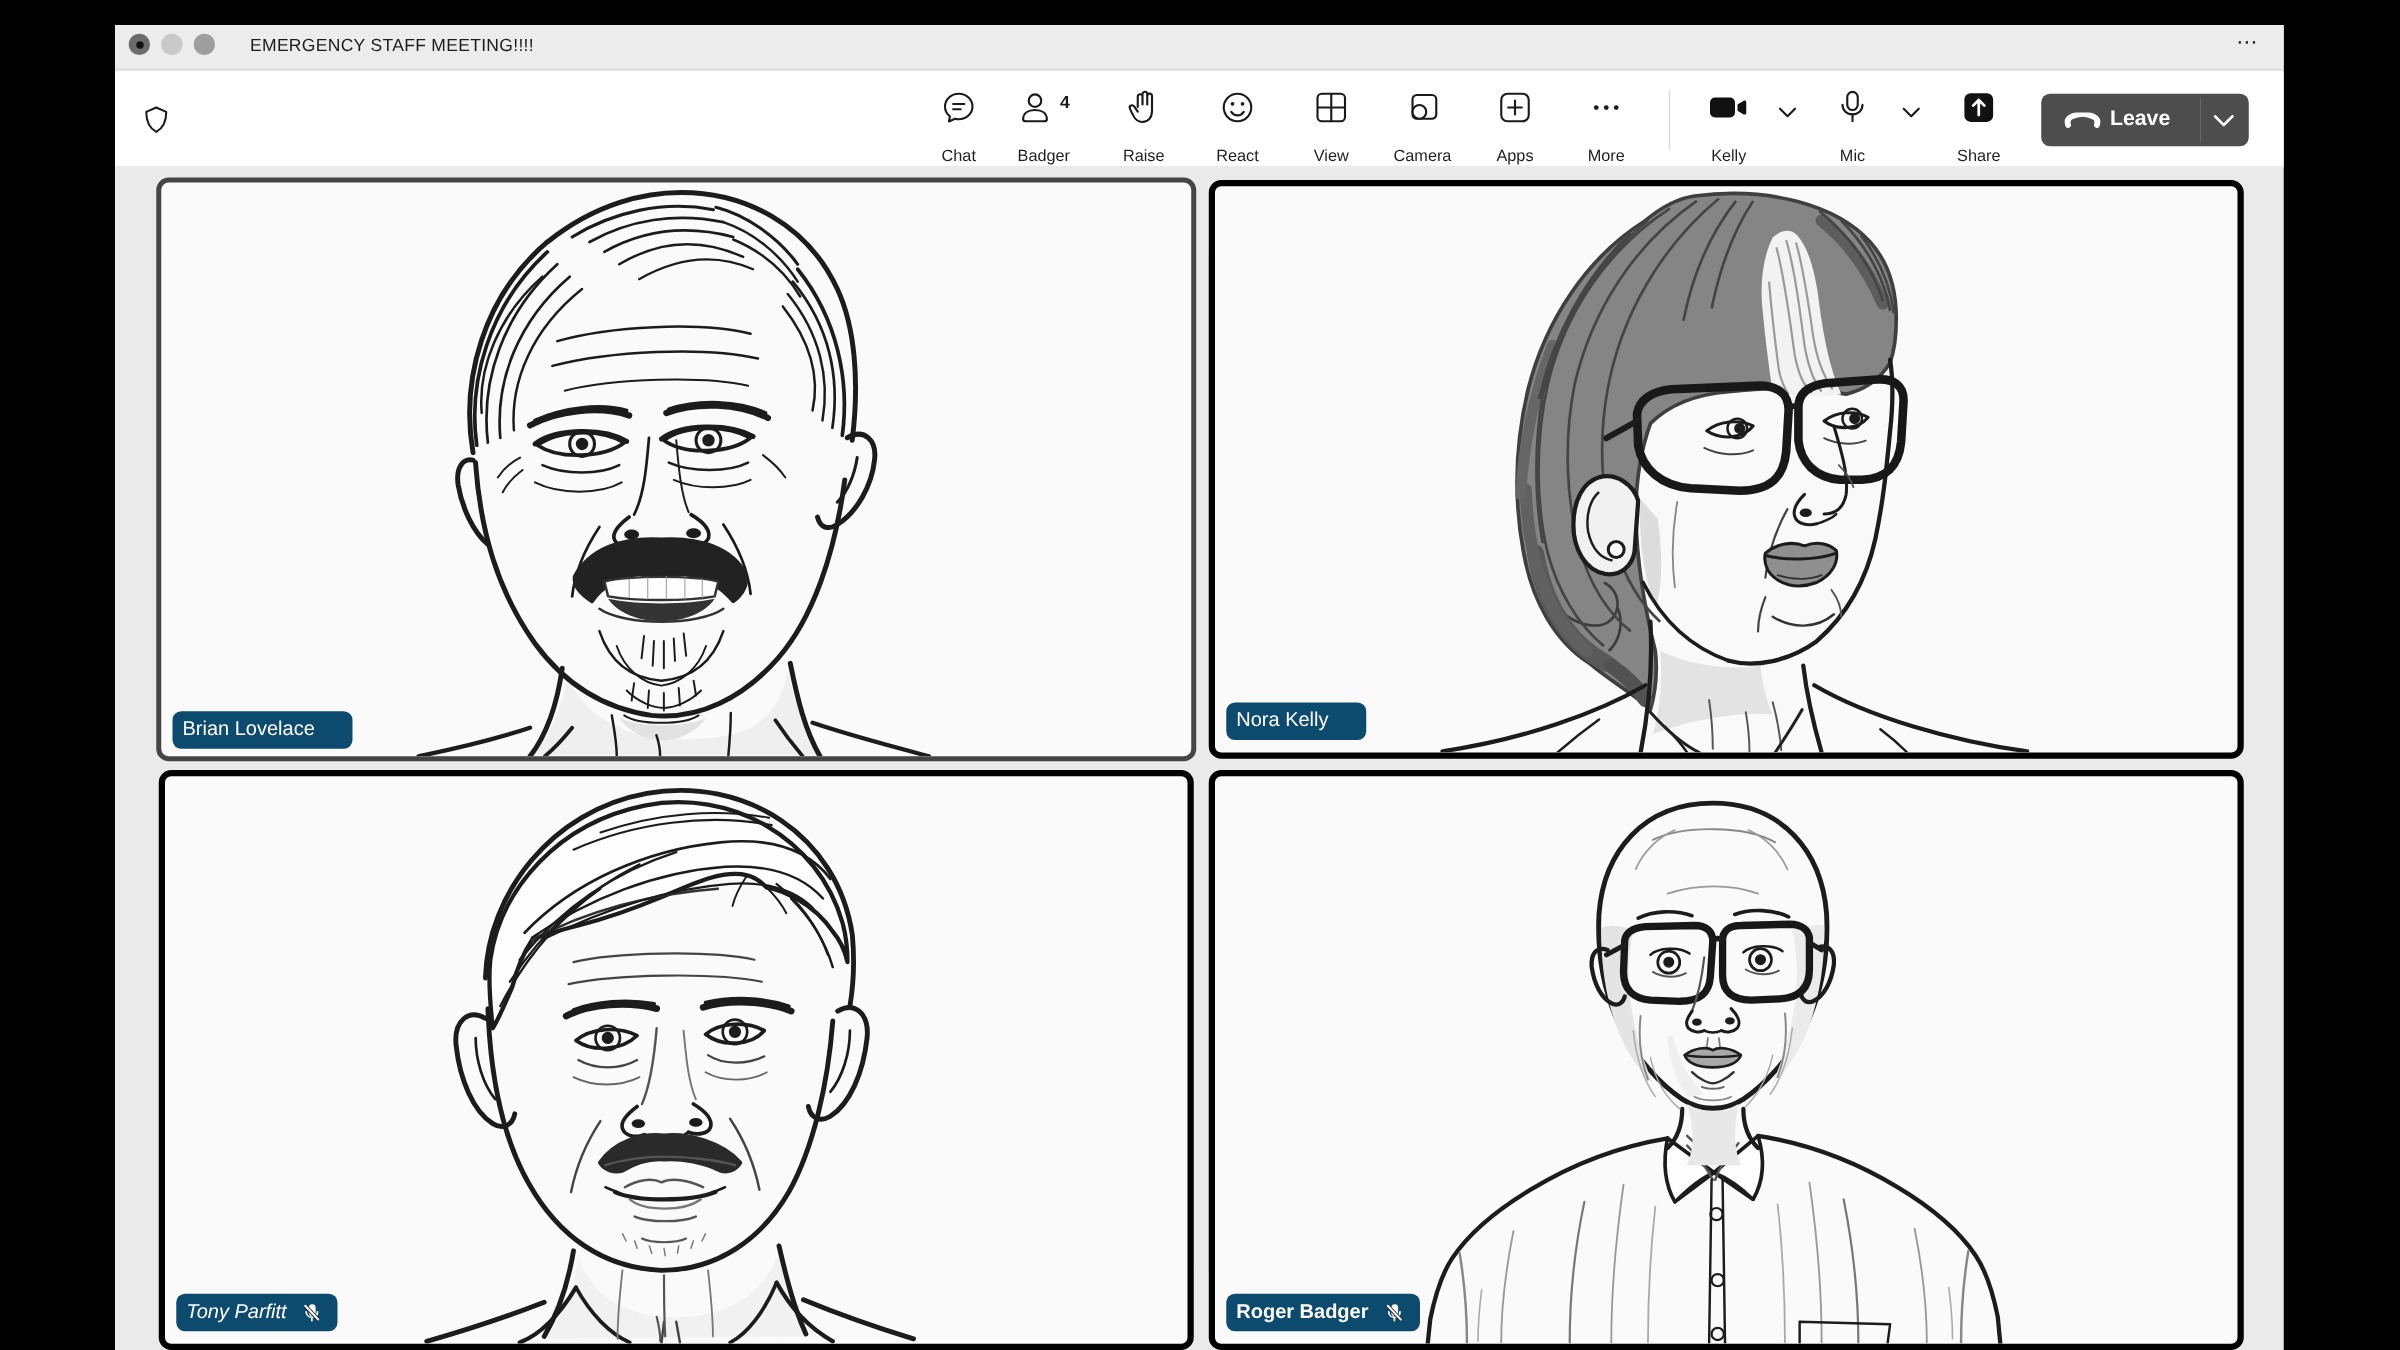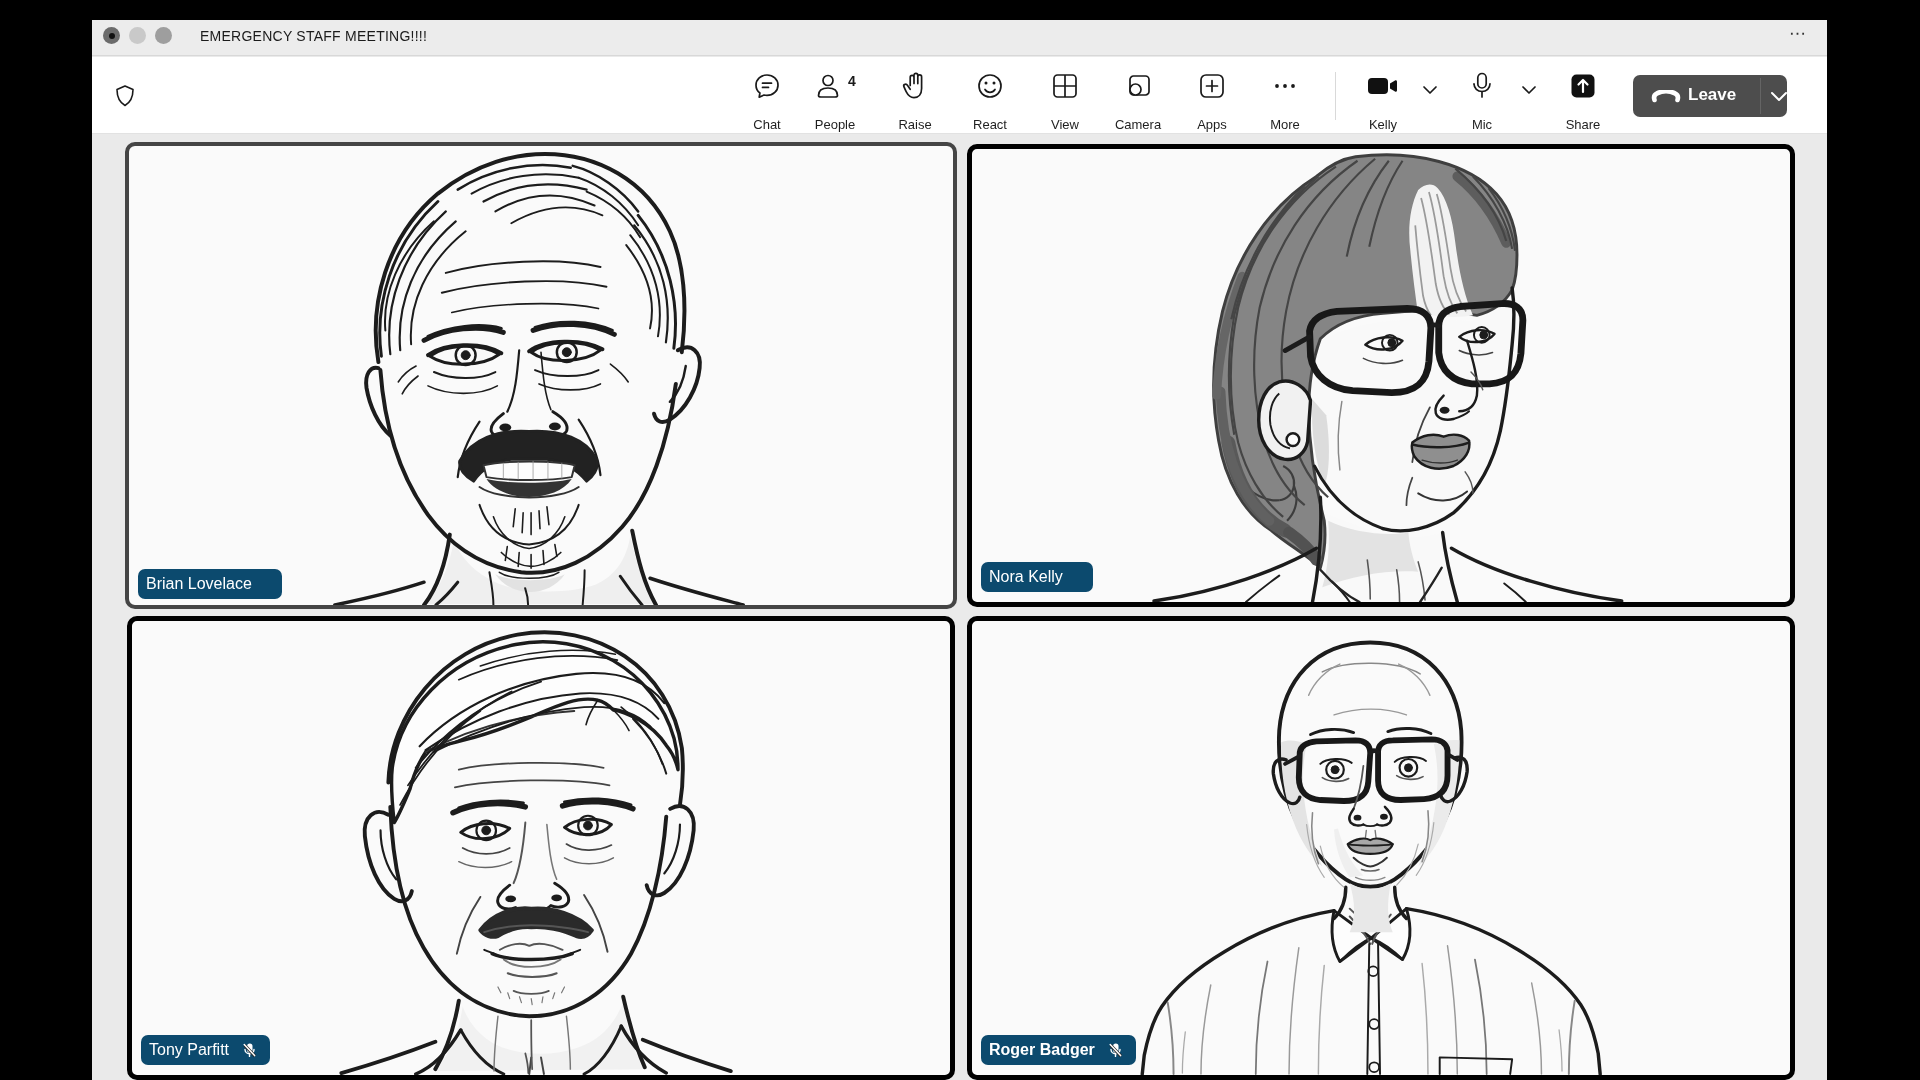--- a/index.html
+++ b/index.html
@@ -20,32 +20,32 @@
     letter-spacing:0.25px; }
   #tbdots { position:absolute; right:21px; top:3px; font-size:17px; color:#333; }
   
   #toolbar { position:absolute; left:0; top:37px; width:100%; height:77px; background:#fff;
     border-bottom:1px solid #e2e2e2; }
   .titem { position:absolute; top:14px; width:74px; text-align:center; color:#1a1a1a; }
   .titem svg { display:block; margin:0 auto; }
   .tlabel { font-size:13px; margin-top:16px; color:#1f1f1f; }
   #tdivider { position:absolute; left:1243px; top:15px; width:1px; height:48px; background:#d9d9d9; }
   .chev { position:absolute; top:28px; }
-  #leave { position:absolute; left:1541px; top:18px; width:154px; height:42px;
+  #leave { position:absolute; left:1541px; top:18px; width:166px; height:42px;
     background:#4d4d4d; border-radius:7px; color:#fff; }
   #leave .sep { position:absolute; left:127px; top:3px; width:1px; height:36px; background:#646464; }
   #leave .txt { position:absolute; left:55px; top:10px; font-size:17px; font-weight:bold; }
   
   .tile { position:absolute; background:#fafafa; border:5px solid #000000; border-radius:10px;
     overflow:hidden; }
   .tile.sel { border:4px solid #454545; }
   .tile > svg { position:absolute; left:0; top:0; width:100%; height:100%; }
   #t1 { left:33px; top:122px; width:832px; height:467px; }
   #t2 { left:875px; top:124px; width:828px; height:463px; }
-  #t3 { left:35px; top:596px; width:828px; height:464px; }
+  #t3 { left:35px; top:596px; width:828px; height:464px;font-style:italic; }
   #t4 { left:875px; top:596px; width:828px; height:464px;font-weight:bold; }
   .nlabel { position:absolute; display:flex; align-items:center; left:9px; bottom:10px;
     height:30px; background:#0c4a6e; border-radius:7px; color:#fff; font-size:16px;
     padding:0 30px 0 8px; white-space:nowrap; z-index:5; }
   .nlabel.muted { padding-right:12px; }
   #t1 .nlabel { bottom:6px; }
   .nlabel svg { margin-left:12px; flex:0 0 auto; }
 </style>
 </head>
 <body>
@@ -70,21 +70,21 @@
       </svg>
       <div class="tlabel">Chat</div>
     </div>
 
     <div class="titem" id="it-people" style="left:706px">
       <svg width="44" height="30" viewBox="0 0 44 30">
         <circle cx="15" cy="9.5" r="5" fill="none" stroke="#1a1a1a" stroke-width="1.7"></circle>
         <path d="M5.5 24.5 C5.5 19.5 9.5 17 15 17 C20.5 17 24.5 19.5 24.5 24.5 C24.5 25.8 23.5 26 22 26 L8 26 C6.5 26 5.5 25.8 5.5 24.5 Z" fill="none" stroke="#1a1a1a" stroke-width="1.7"></path>
         <text x="35" y="15" font-size="14" font-weight="bold" fill="#1a1a1a">4</text>
       </svg>
-      <div class="tlabel">People</div>
+      <div class="tlabel">Badger</div>
     </div>
 
     <div class="titem" id="it-raise" style="left:786px">
       <svg width="30" height="30" viewBox="0 0 30 30">
         <path d="M10.2 14.5 V6.4 C10.2 5.2 11 4.4 12.1 4.4 C13.2 4.4 14 5.2 14 6.4 V12.5 M14 12.5 V4.4 C14 3.2 14.8 2.4 15.9 2.4 C17 2.4 17.8 3.2 17.8 4.4 V12.5 M17.8 12.6 V5.9 C17.8 4.7 18.6 3.9 19.7 3.9 C20.8 3.9 21.6 4.7 21.6 5.9 V17.5 C21.6 23 18.6 26.6 13.9 26.6 C9.9 26.6 8.2 24.6 6.3 20.9 C5.3 18.9 4.4 16.9 3.9 15.7 C3.5 14.7 3.8 13.8 4.8 13.4 C5.9 12.9 6.9 13.4 7.6 14.5 L10.2 18.3" fill="none" stroke="#1a1a1a" stroke-width="1.7" stroke-linecap="round" stroke-linejoin="round"></path>
       </svg>
       <div class="tlabel">Raise</div>
     </div>
 
     <div class="titem" id="it-react" style="left:861px">

